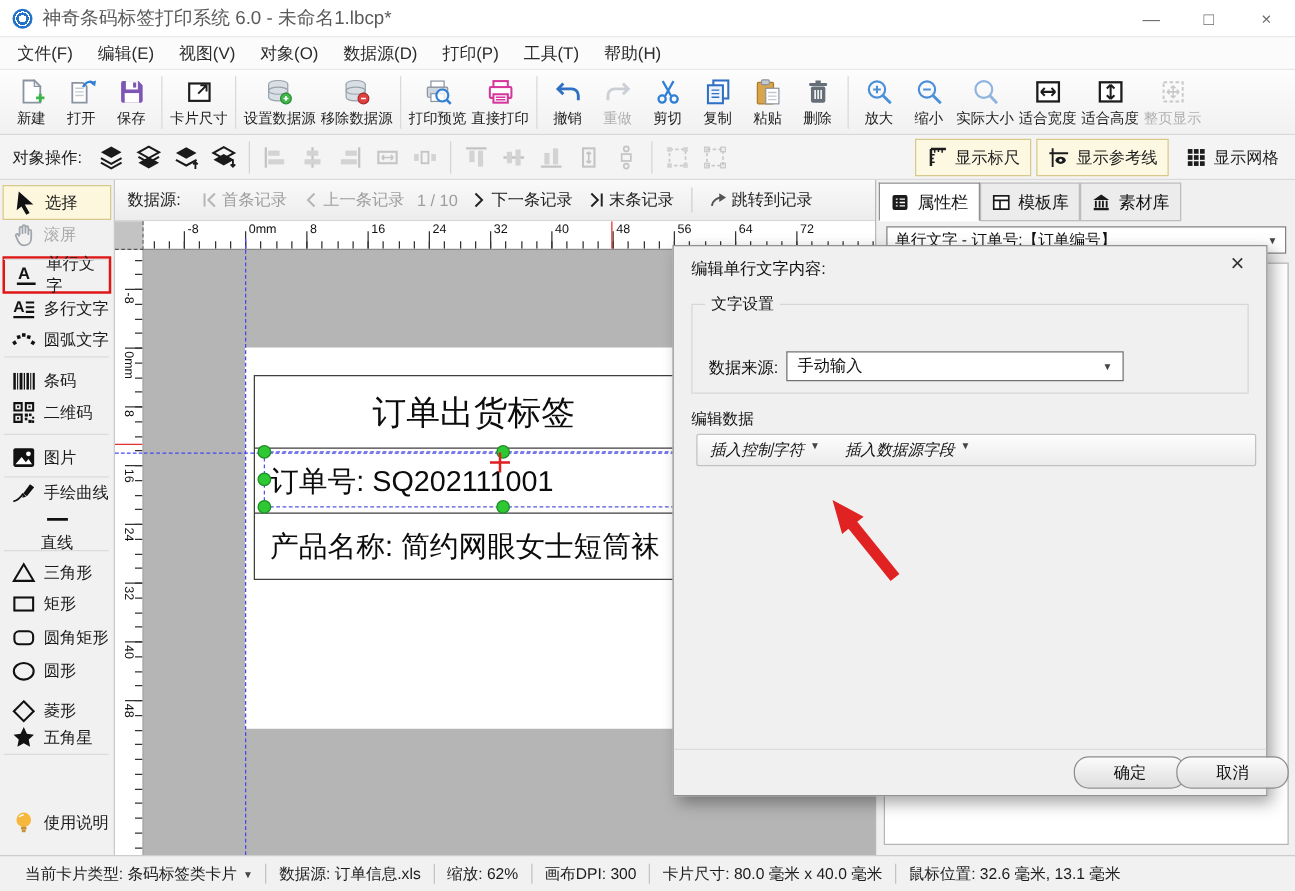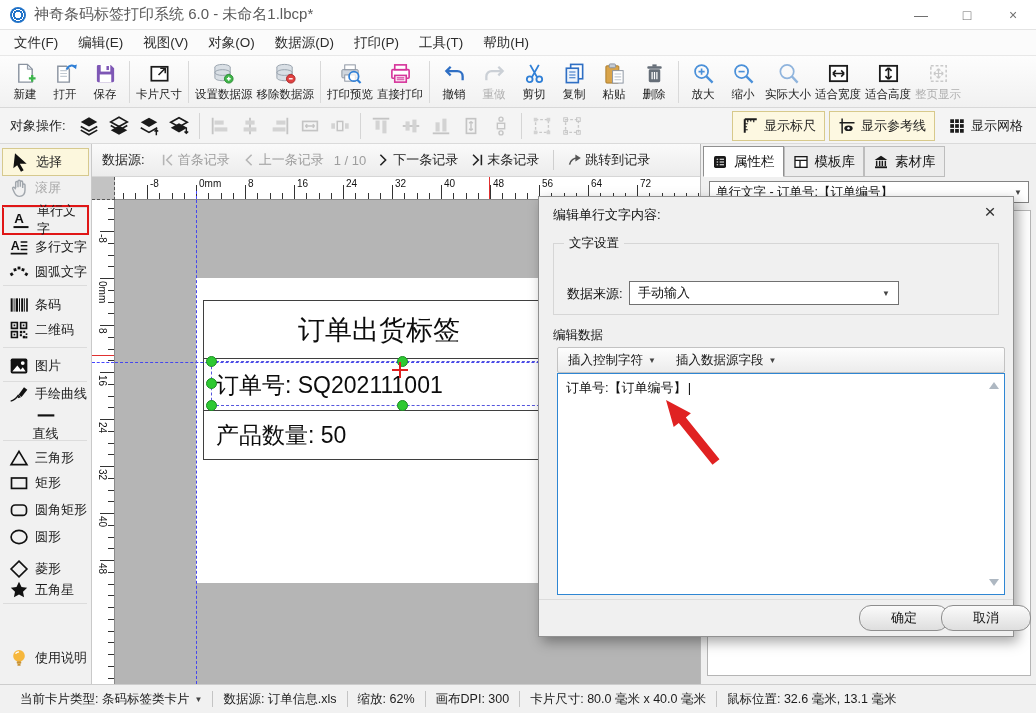--- a/index.html
+++ b/index.html
@@ -97,21 +97,21 @@
   .dialog{position:absolute;left:538px;top:196px;width:476px;height:441px;background:#f0f0f0;border:1px solid #919191;box-shadow:4px 5px 12px rgba(0,0,0,.35);z-index:10;}
   .dlg-title{position:absolute;left:14px;top:9px;font-size:13px;color:#111;}
   .dlg-close{position:absolute;right:12px;top:4px;font-size:19px;color:#333;width:22px;text-align:center;}
   .fieldset{position:absolute;left:14px;top:46px;width:446px;height:72px;border:1px solid #d6d6d6;}
   .fieldset .legend{position:absolute;top:-9px;left:10px;background:#f0f0f0;padding:0 5px;font-size:12.5px;color:#111;}
   .ds-label{position:absolute;left:28px;top:88px;font-size:13px;color:#111;}
   .ds-select{position:absolute;left:90px;top:84px;width:270px;height:24px;background:#fff;border:1px solid #707070;font-size:13px;display:flex;align-items:center;padding:0 8px;color:#111;}
   .ds-select .caret{margin-left:auto;font-size:8px;color:#444;}
   .ed-label{position:absolute;left:14px;top:130px;font-size:12.5px;color:#111;}
   .insert-bar{position:absolute;left:18px;top:150px;width:448px;height:26px;background:linear-gradient(#fdfdfd,#ececec);border:1px solid #c2c2c2;border-radius:2px;display:flex;align-items:center;}
-  .ins-btn{font-size:12.5px;color:#111;padding:0 10px;display:flex;align-items:center;}
+  .ins-btn{font-size:12.5px;color:#111;padding:0 10px;display:flex;align-items:flex-start;font-style:italic;}
   .ins-btn .caret{font-size:8px;margin-left:5px;color:#444;}
   .dlg-textarea{position:absolute;left:18px;top:176px;width:448px;height:222px;background:#fff;border:1px solid #2e86d3;}
   .ta-text{position:absolute;left:8px;top:5px;font-size:13px;color:#111;}
   .ta-text::after{content:"|";margin-left:1px;}
   .ta-up{position:absolute;right:5px;top:8px;width:0;height:0;border-left:5px solid transparent;border-right:5px solid transparent;border-bottom:7px solid #aeb8c2;}
   .ta-down{position:absolute;right:5px;bottom:8px;width:0;height:0;border-left:5px solid transparent;border-right:5px solid transparent;border-top:7px solid #aeb8c2;}
   .dlg-divider{position:absolute;left:0;top:402px;width:474px;border-top:1px solid #dcdcdc;}
   .dlg-btn{position:absolute;top:408px;width:90px;height:26px;background:linear-gradient(#fbfbfb,#dedede);border:1px solid #8e8e8e;border-radius:12px;font-size:13px;color:#111;display:flex;align-items:center;justify-content:center;}
   .dlg-ok{left:320px;}
   .dlg-cancel{left:402px;}
@@ -875,21 +875,21 @@
       <span class="vlabel" style="left: 16px; top: 363px;">48</span>
       <div class="vmark-red" style="top: 155px;"></div>
       <div class="vmark-blue" style="top: 162px;"></div>
     </div>
 
   <div class="canvas">
     <div class="page">
       <div class="card-table" id="cardtable">
         <div class="crow title" style="line-height:58px;height:58px;">订单出货标签</div>
       <div class="crow datarow" style="height: 52px; line-height: 52px;">订单号: SQ202111001</div>
-          <div class="crow datarow" style="height: 48px; line-height: 48px;">产品数量: 50</div>
+          <div class="crow datarow" style="height: 52px; line-height: 52px;">产品名称: 简约网眼女士短筒袜</div>
         </div>
     </div>
     <div class="vguide" style="left:81px;"></div>
     <div class="hguide" style="top:162px;"></div>
     <div class="sel-rect" style="left:96px;top:161px;width:344px;height:45px;"></div>
     <div class="handle" style="left:91px;top:156px;"></div>
     <div class="handle" style="left:91px;top:178px;"></div>
     <div class="handle" style="left:91px;top:200px;"></div>
     <div class="handle" style="left:282px;top:156px;"></div>
     <div class="handle" style="left:282px;top:200px;"></div>
@@ -950,25 +950,20 @@
     <div class="insert-bar">
       <span class="ins-btn">
         <span>插入控制字符</span>
         <span class="caret">▼</span>
       </span>
       <span class="ins-btn">
         <span>插入数据源字段</span>
         <span class="caret">▼</span>
       </span>
     </div>
-    <div class="dlg-textarea">
-      <span class="ta-text">订单号:【订单编号】</span>
-      <span class="ta-up"></span>
-      <span class="ta-down"></span>
-    </div>
     <div class="dlg-divider"></div>
     <div class="dlg-btn dlg-ok">确定</div>
     <div class="dlg-btn dlg-cancel">取消</div>
   </div>
 
   <svg class="arrow-overlay">
     <polygon points="666,400 690.9,413.3 685.8,417.4 719.5,459.2 712.5,464.8 678.8,423.0 673.7,427.1" fill="#e02222"></polygon>
   </svg>
 
   <div class="statusbar" id="statusbar">

